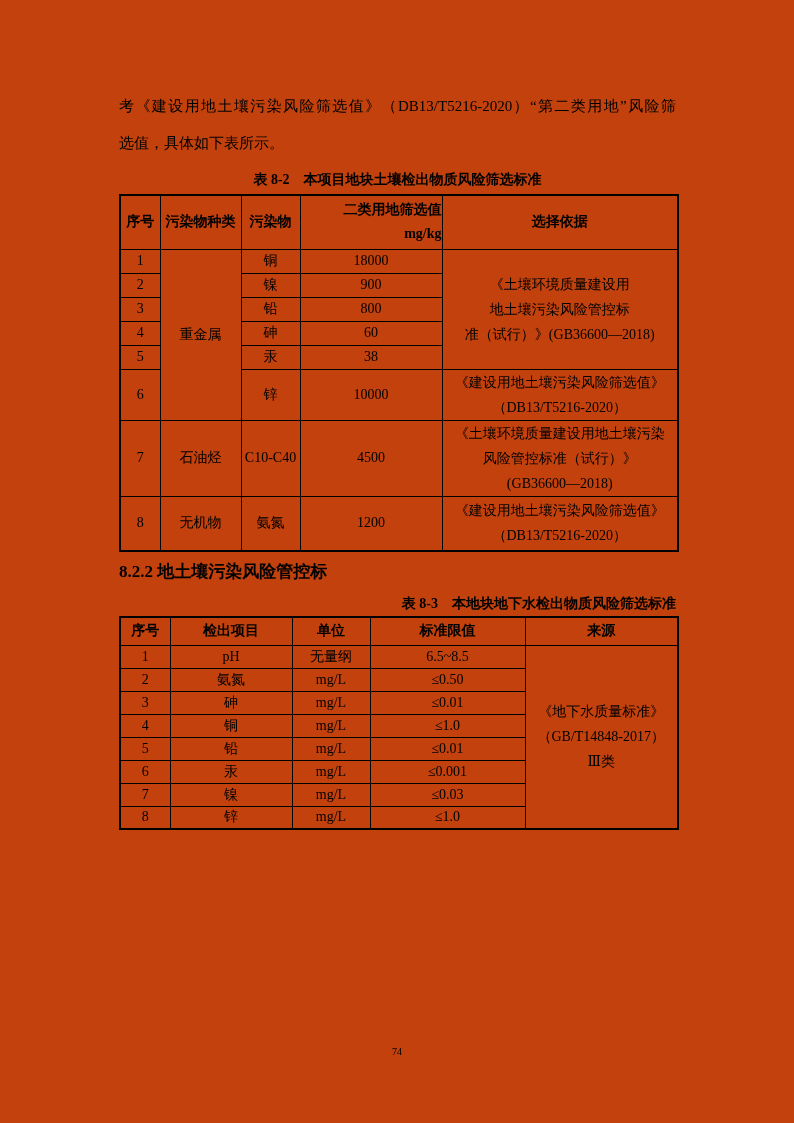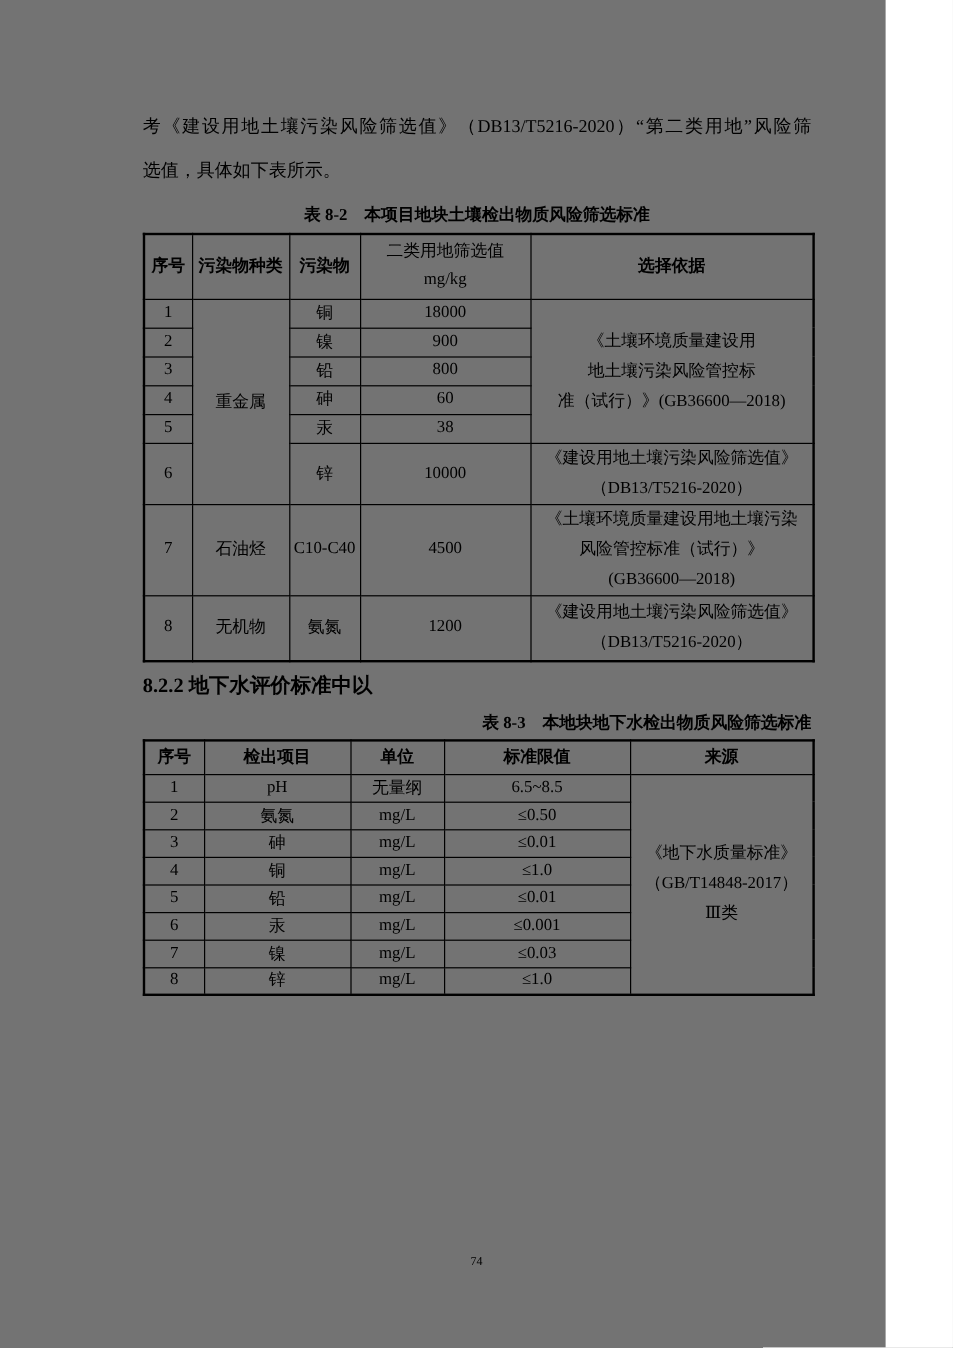--- a/index.html
+++ b/index.html
@@ -1,23 +1,22 @@
 <!DOCTYPE html>
 <html><head>
 <meta charset="utf-8">
 <style>
   html,body{margin:0;padding:0;background:#fff;}
   .page{
     position:relative;
-    width:698px;height:1123px;
-    background:#737373;
+    width:794px;height:1123px;
+    background:#c2410c;
     font-family:"Liberation Serif","DejaVu Serif",serif;
     color:#000;
     overflow:hidden;
-    padding-left:40px;
   }
   .content{position:absolute;left:119px;top:88px;width:557px;}
 
   
   .para{font-size:15px;line-height:37px;}
   .jline{text-align:justify;text-align-last:justify;}
   .indent{text-indent:2em;}
 
   
   .tcaption{
@@ -40,21 +39,21 @@
   table{border:2px solid #000;}
   .b{font-weight:bold;}
   .h54{height:54px;}
   .h48{height:48px;}
   .h75{height:75px;}
   .h55{height:55px;}
   .h28{height:28px;}
   .h24{height:24px;}
   .h23{height:23px;}
   .src div{line-height:25px;text-align:center;}
-  .hdr2 div{line-height:24px;font-weight:normal;}
+  .hdr2 div{line-height:24px;font-weight:bold;text-align:right;}
 
   
   .secheading{
     margin-top:8px;
     font-size:17px;font-weight:bold;
     line-height:24px;
   }
   .para2{margin-top:10px;font-size:15px;line-height:34px;}
   .tcaption2{margin-top:10px;font-size:14px;font-weight:bold;text-align:right;line-height:20px;}
   .t2{margin-top:2px;}
@@ -153,21 +152,21 @@
         <td>氨氮</td>
         <td>1200</td>
         <td class="src">
           <div>《建设用地土壤污染风险筛选值》</div>
           <div>（DB13/T5216-2020）</div>
         </td>
       </tr>
     </tbody>
       </table>
 
-    <div class="secheading">8.2.2 地下水评价标准中以</div>
+    <div class="secheading">8.2.2 地土壤污染风险管控标</div>
 
 
     <div class="tcaption2">表 8-3　本地块地下水检出物质风险筛选标准</div>
 
     <table class="t2">
       <colgroup>
         <col style="width:50px">
           <col style="width:122px">
           <col style="width:78px">
           <col style="width:155px">

